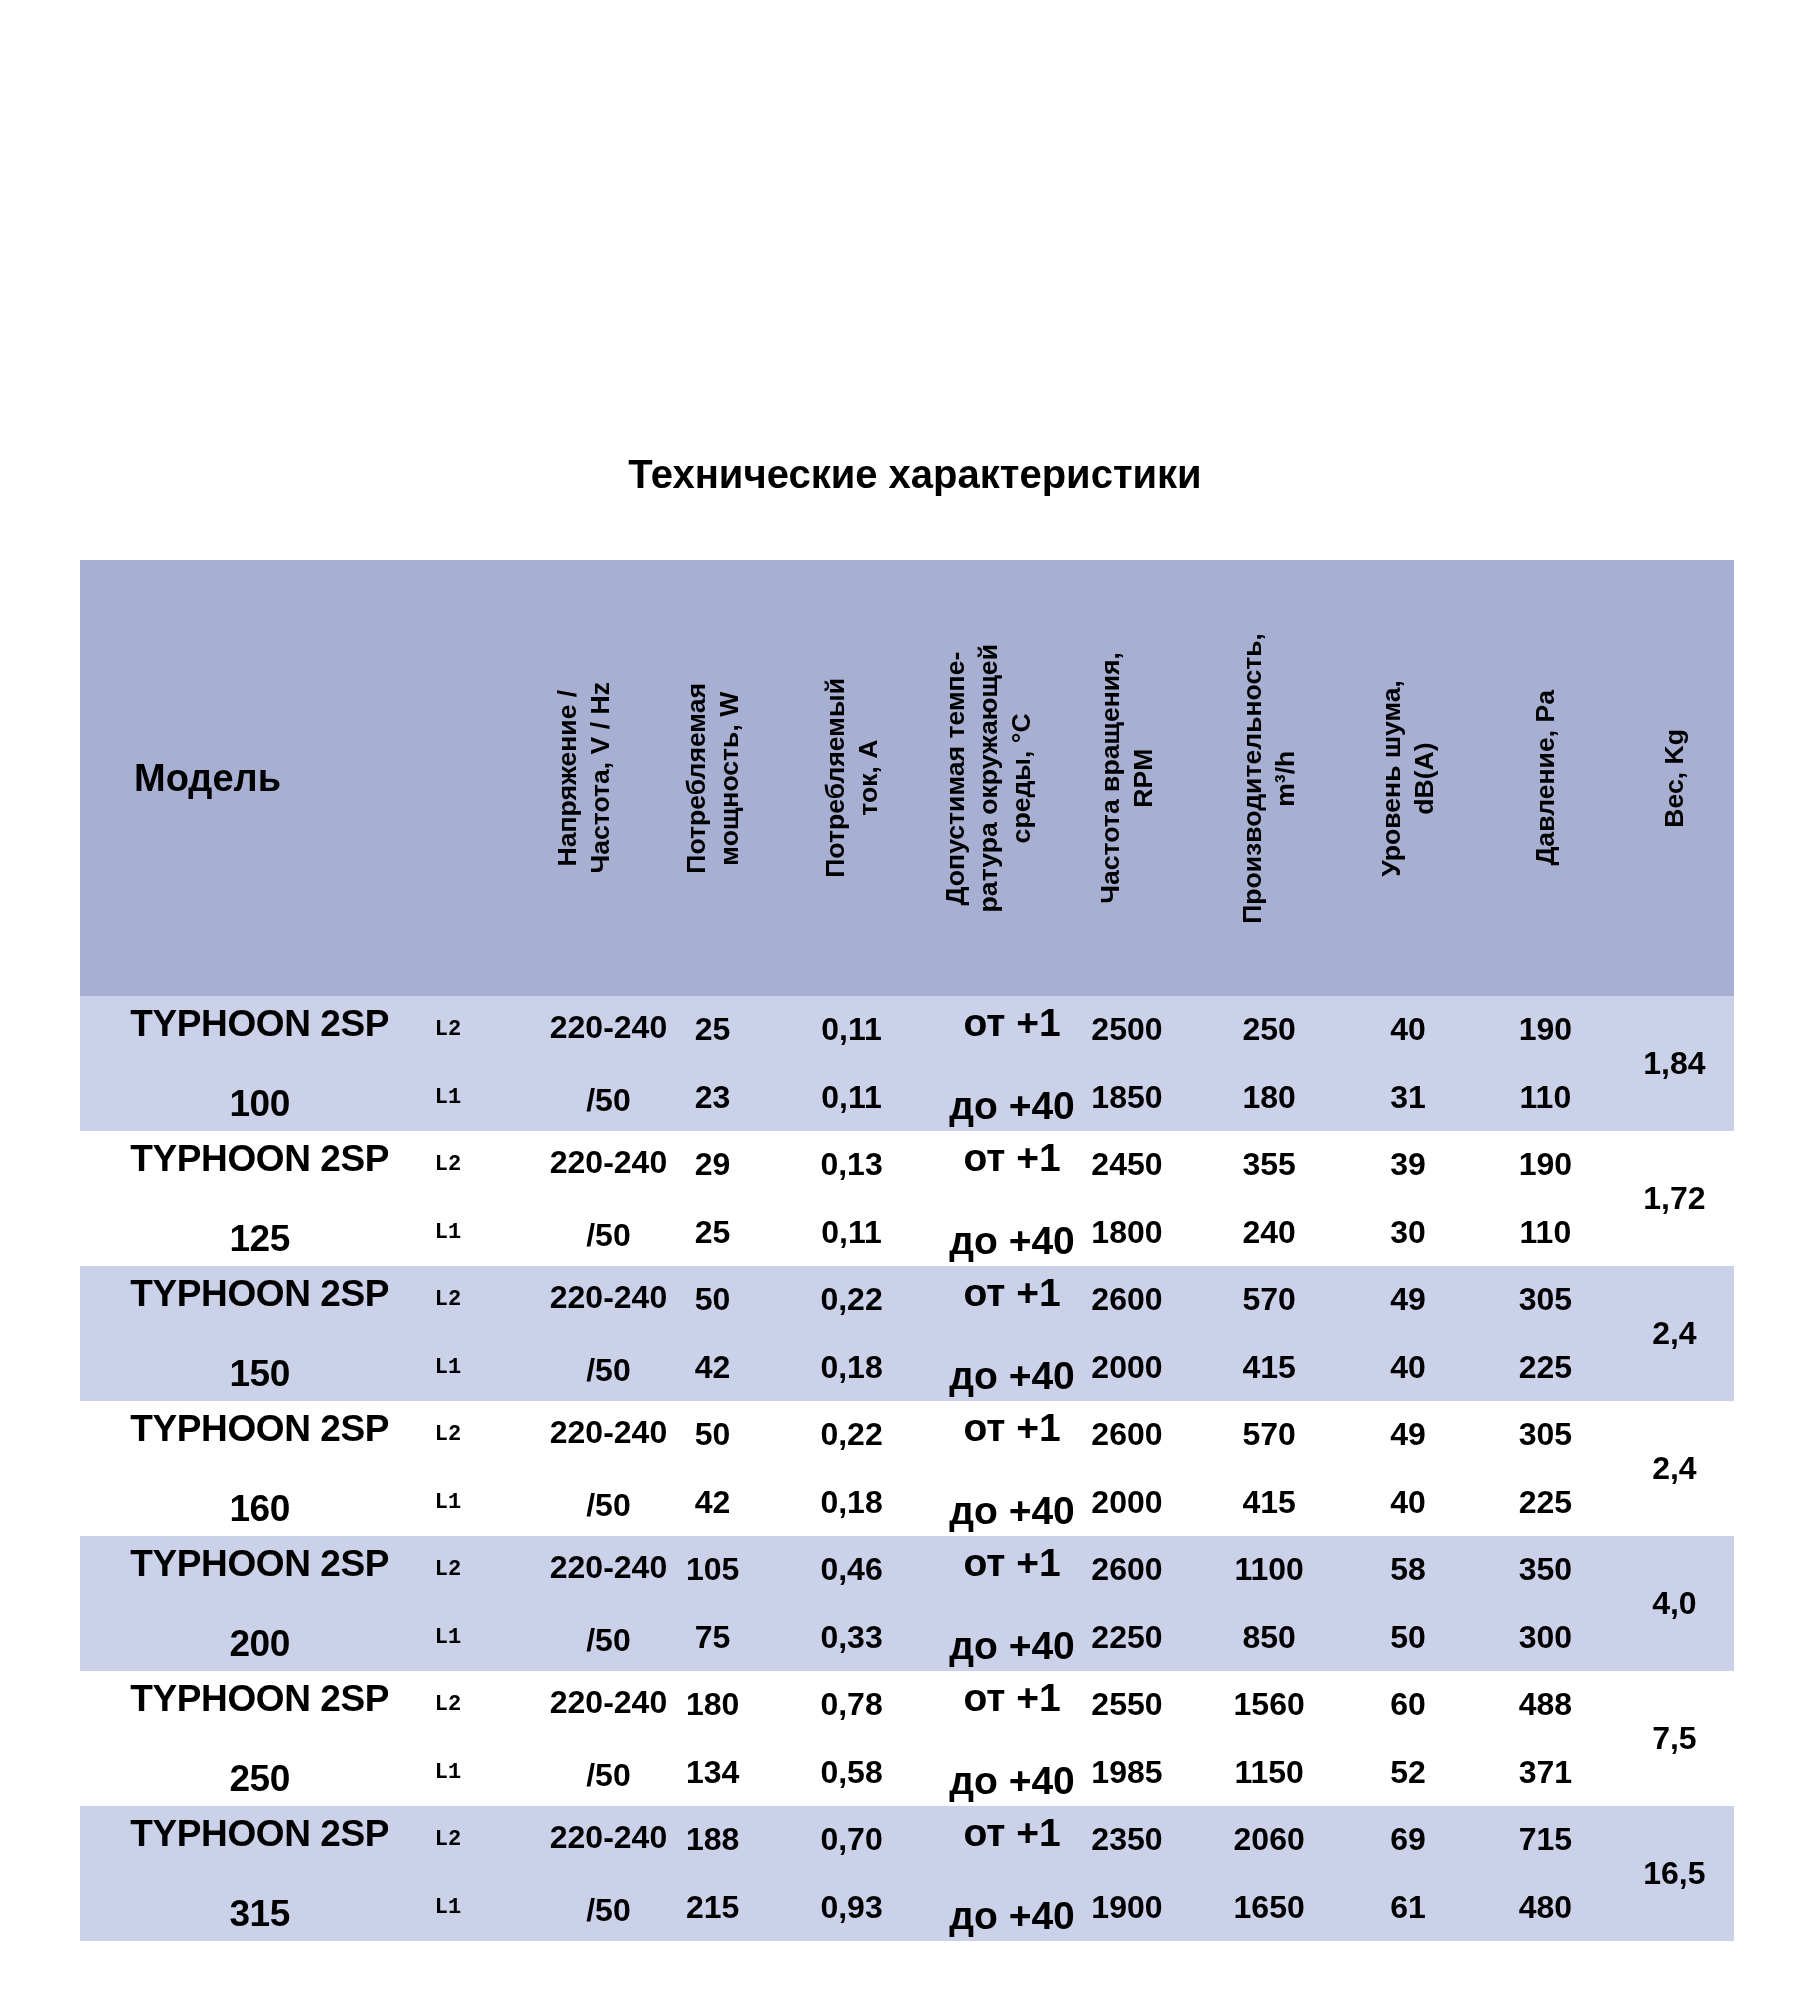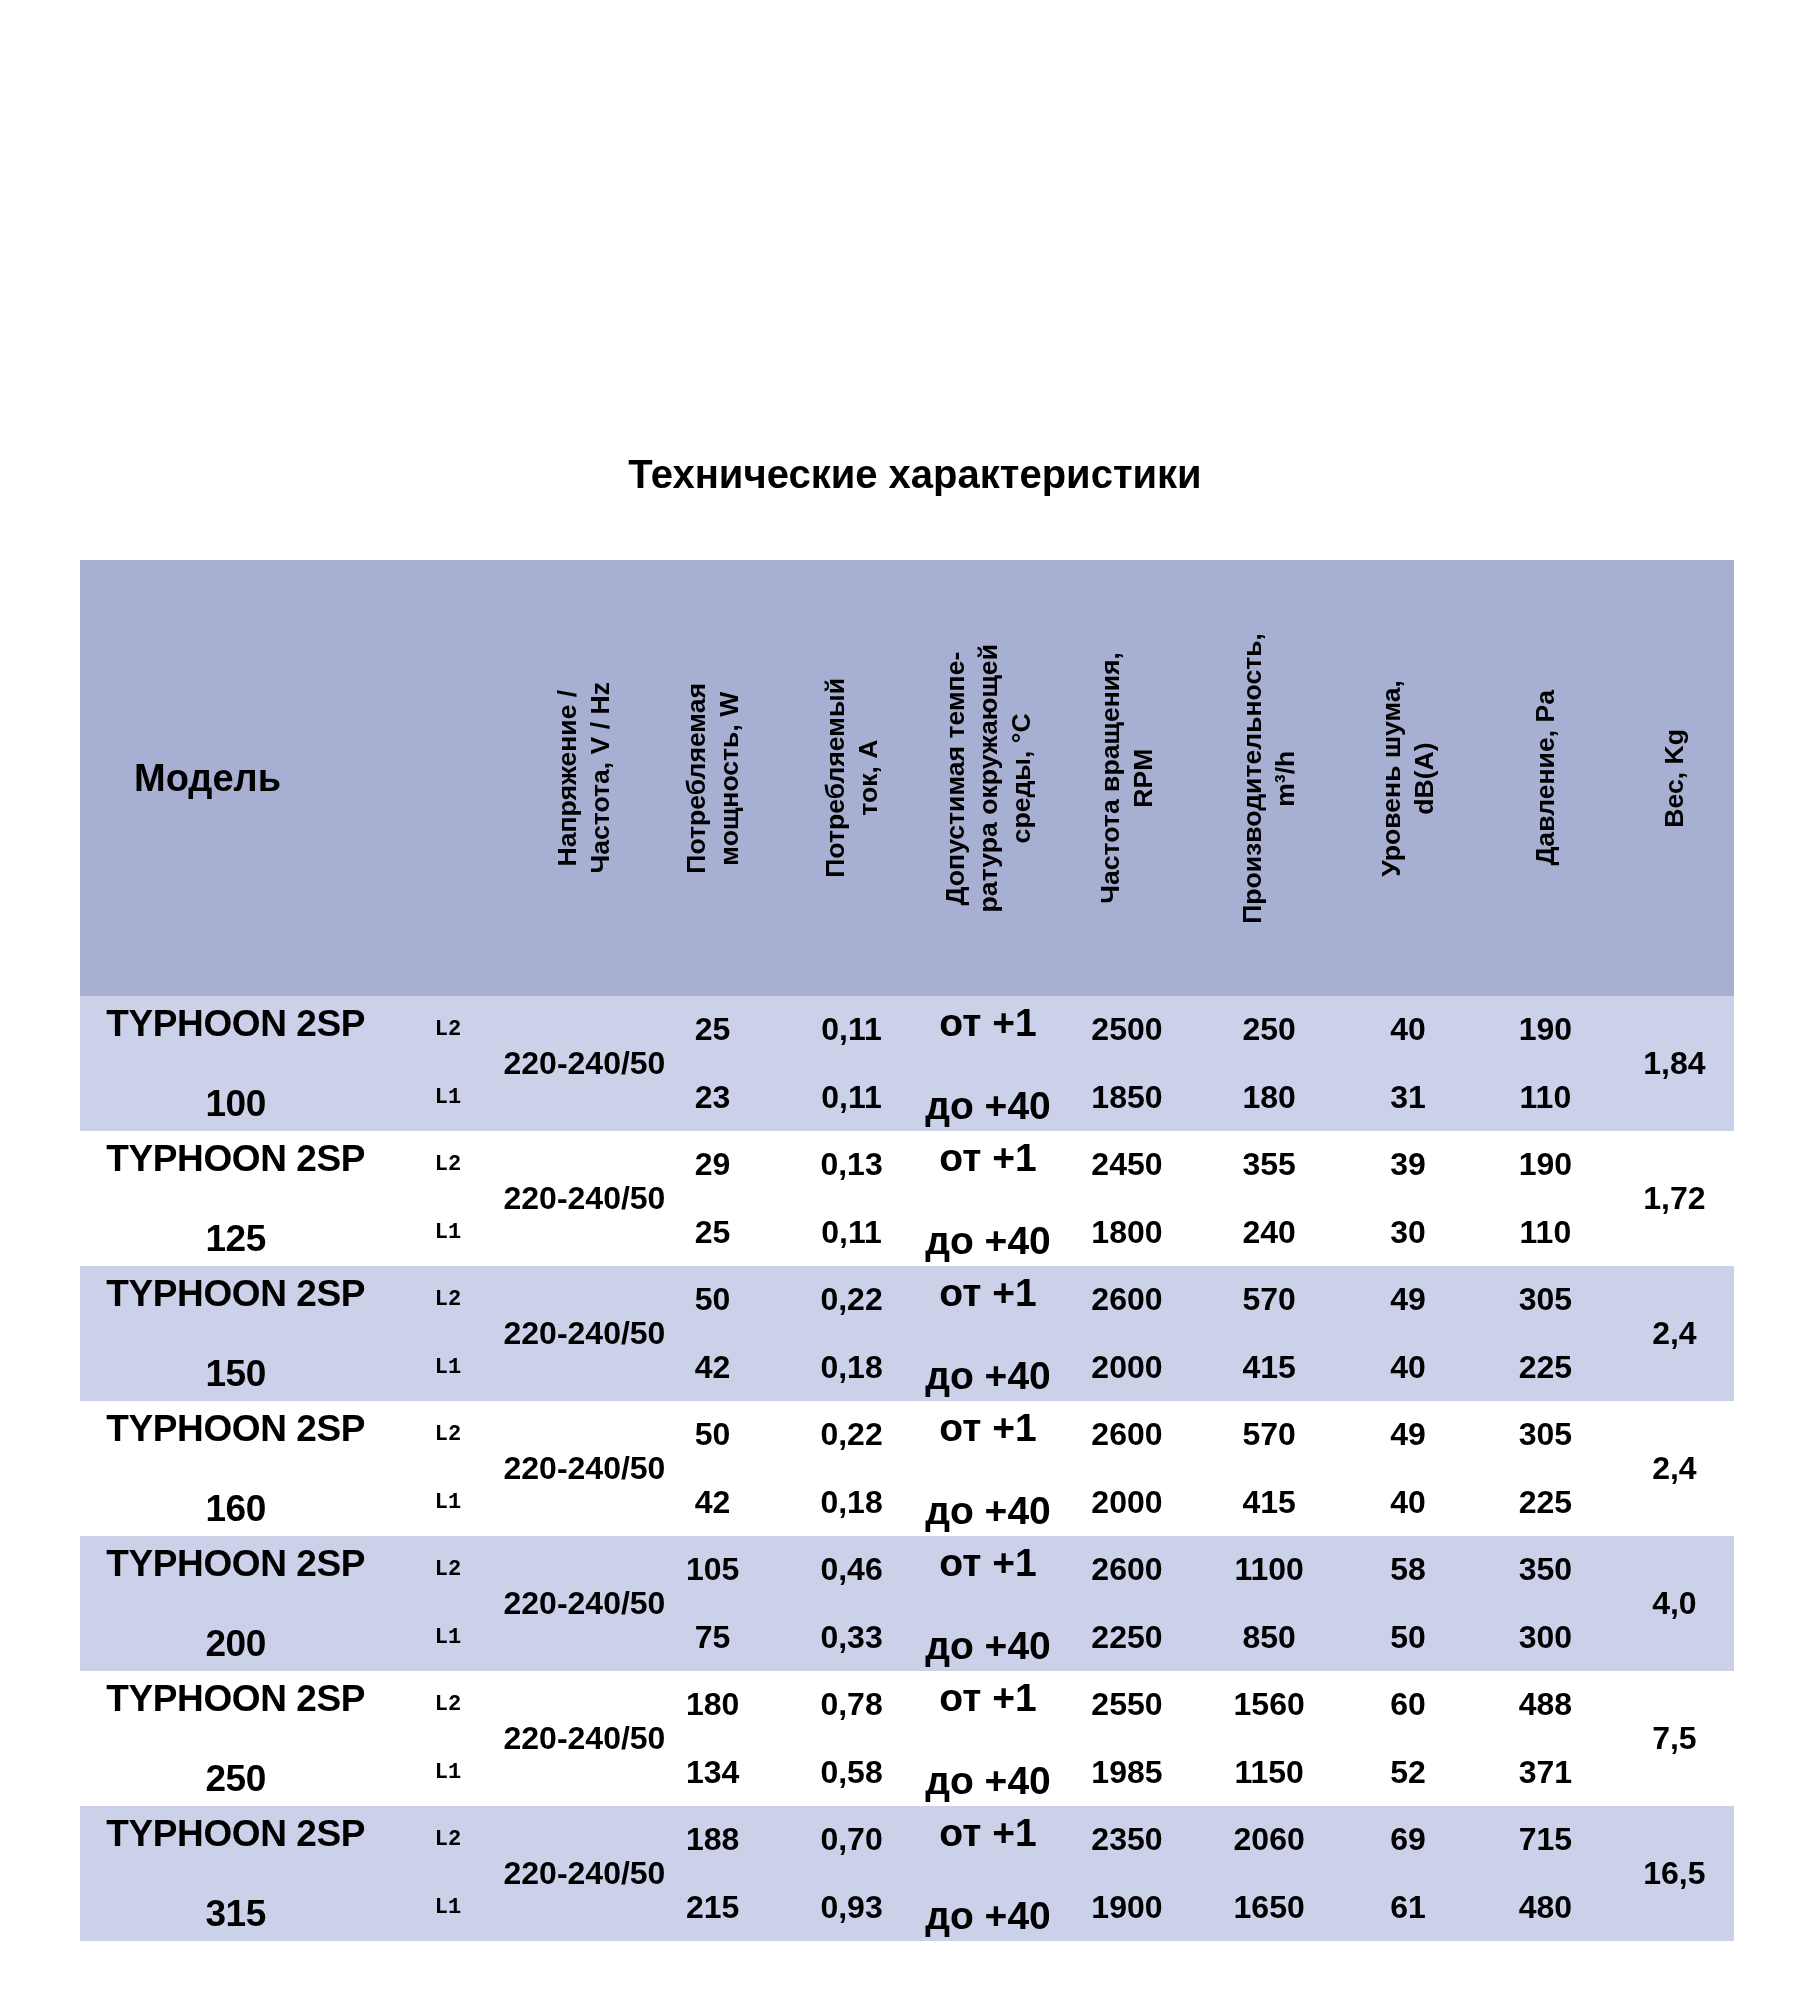--- a/index.html
+++ b/index.html
@@ -39,24 +39,24 @@
     font-weight:700;white-space:nowrap;}
   .c1{grid-column:1}.c2{grid-column:2}.c3{grid-column:3}.c4{grid-column:4}
   .c5{grid-column:5}.c6{grid-column:6}.c7{grid-column:7}.c8{grid-column:8}
   .c9{grid-column:9}.c10{grid-column:10}.c11{grid-column:11}
   .r1{grid-row:1}.r2{grid-row:2}.rs{grid-row:1 / span 2}
 
   .model{flex-direction:column;font-size:37px;line-height:80px;
     letter-spacing:-0.4px;padding-left:22px;text-align:center;}
   .speed{font-size:22px;font-family:Liberation Mono, monospace;}
   .num{font-size:32px;}
-  .voltage{flex-direction:row;font-size:32px;line-height:73px;}
+  .voltage{flex-direction:column;font-size:32px;line-height:73px;}
   .temp{flex-direction:column;font-size:39px;line-height:83px;}
   .weight{font-size:32px;}
-  .model .line,.voltage .line,.temp .line{display:block;}
+  .model .line,.voltage .line,.temp .line{display:block;margin-left:48px;}
 </style>
 </head>
 <body>
 
 <div class="page">
 
   <div class="title">Технические характеристики</div>
 
   <div class="spec-table">
 

